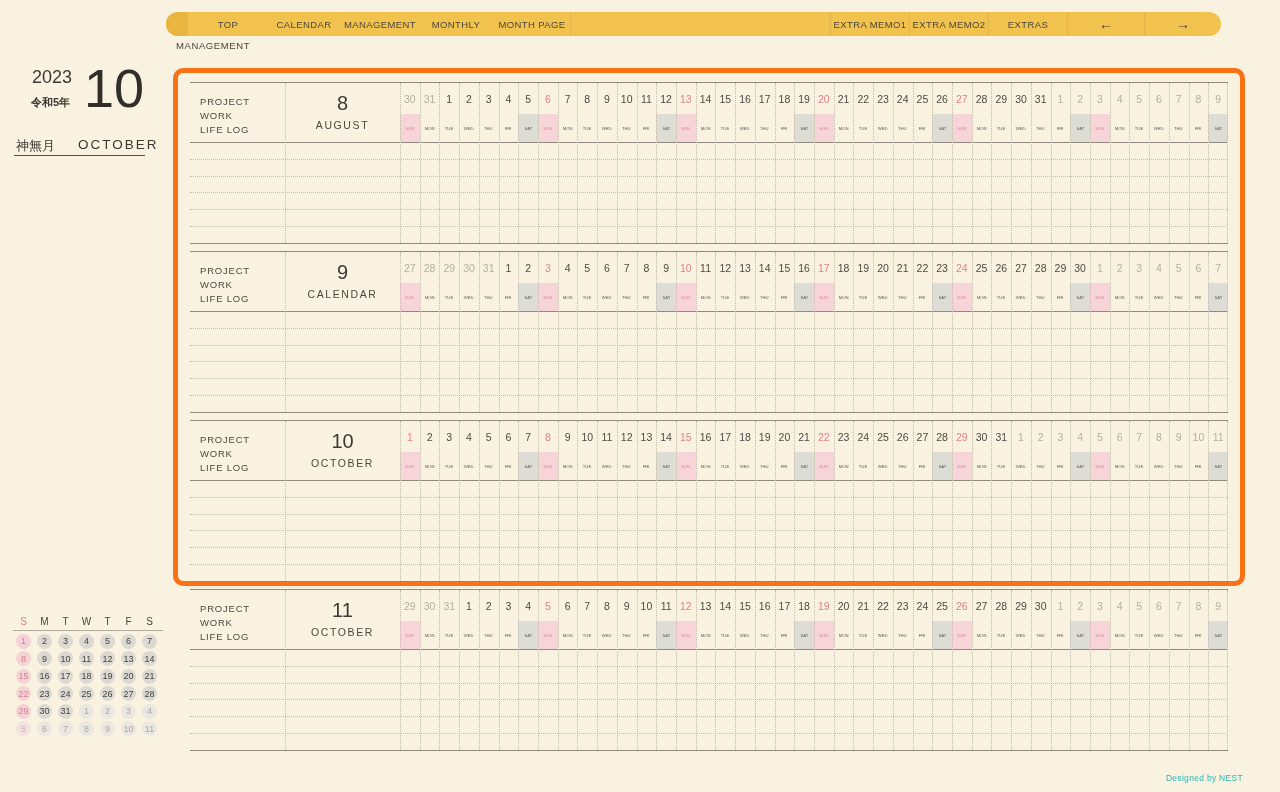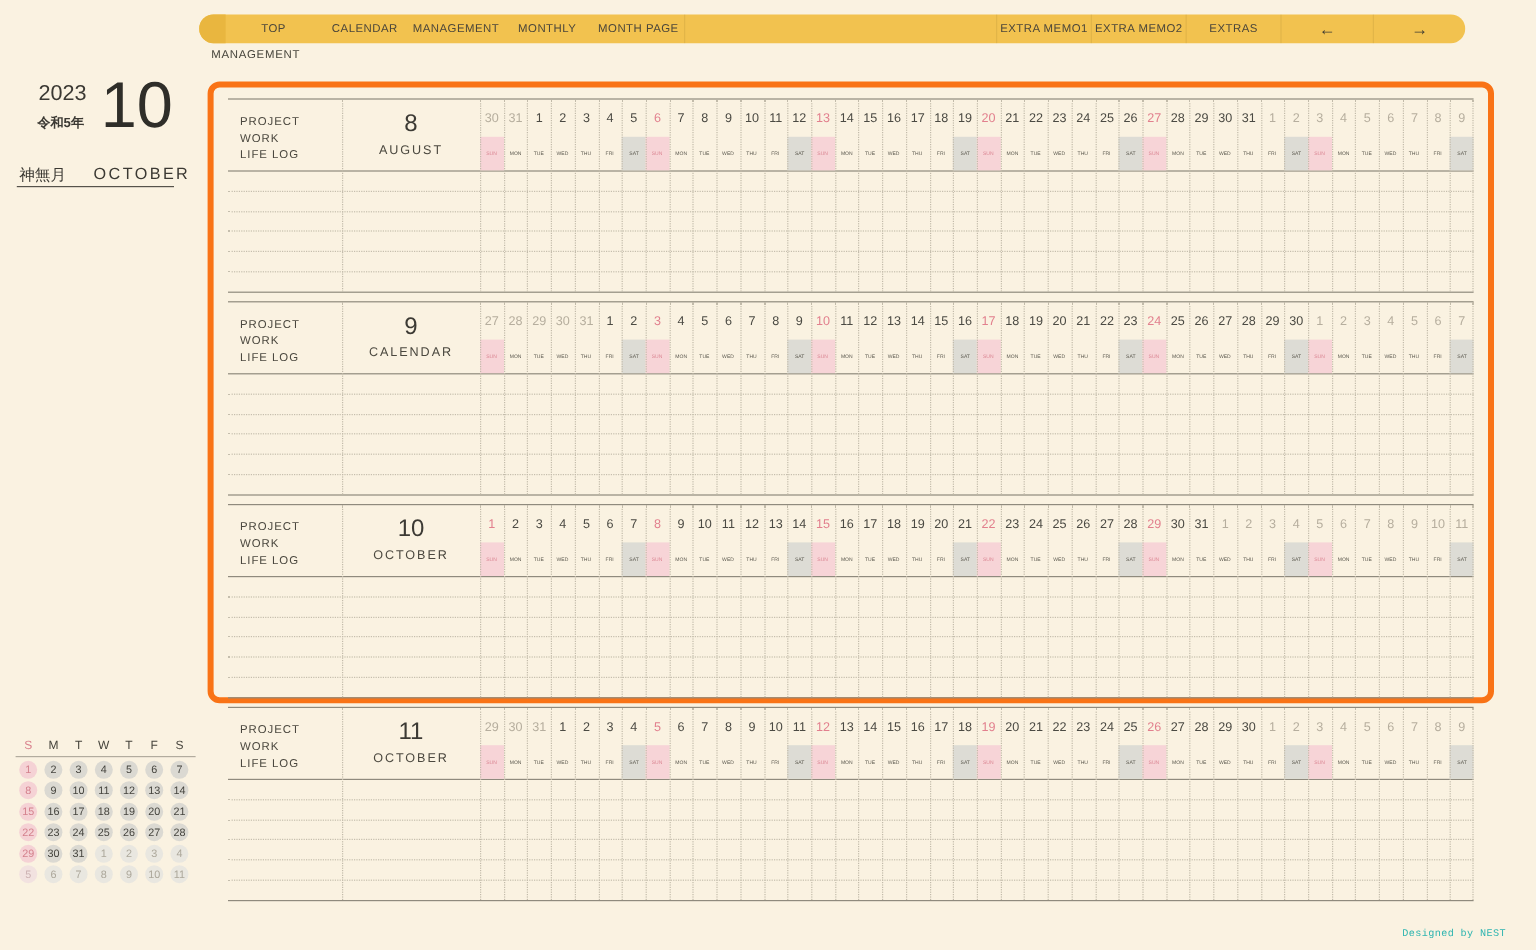--- a/index.html
+++ b/index.html
@@ -64,21 +64,21 @@
   .dow>span{font-size:10px;transform:scale(0.42);white-space:nowrap;}
   .hlines{position:absolute;left:0;right:0;top:60px;bottom:0;display:flex;flex-direction:column;z-index:0;}
   .hl{flex:1;border-bottom:1px dotted #C5BEAD;}
   .hl:last-child{border-bottom:none;}
   .vlines{position:absolute;inset:0;display:grid;grid-template-columns:95px 115px repeat(42,1fr);
     z-index:2;pointer-events:none;}
   .vl{border-left:1px dotted #C2BBAA;}
   .vl.first{border-left:none;}
   .vl:last-child{border-right:1px dotted #C2BBAA;}
 
-  .credit{position:absolute;right:25px;bottom:9px;font-size:8.5px;letter-spacing:0.3px;color:#2FB5B0;font-family:Liberation Mono, monospace;}
+  .credit{position:absolute;right:37px;bottom:9px;font-size:8.5px;letter-spacing:0.3px;color:#2FB5B0;}
 </style>
 </head>
 <body>
 
 <div class="screen">
 
   <div class="navbar">
     <div class="nav-cap"></div>
     <div class="nav-left" id="nav-left">
         <div class="nav-item">TOP</div>

